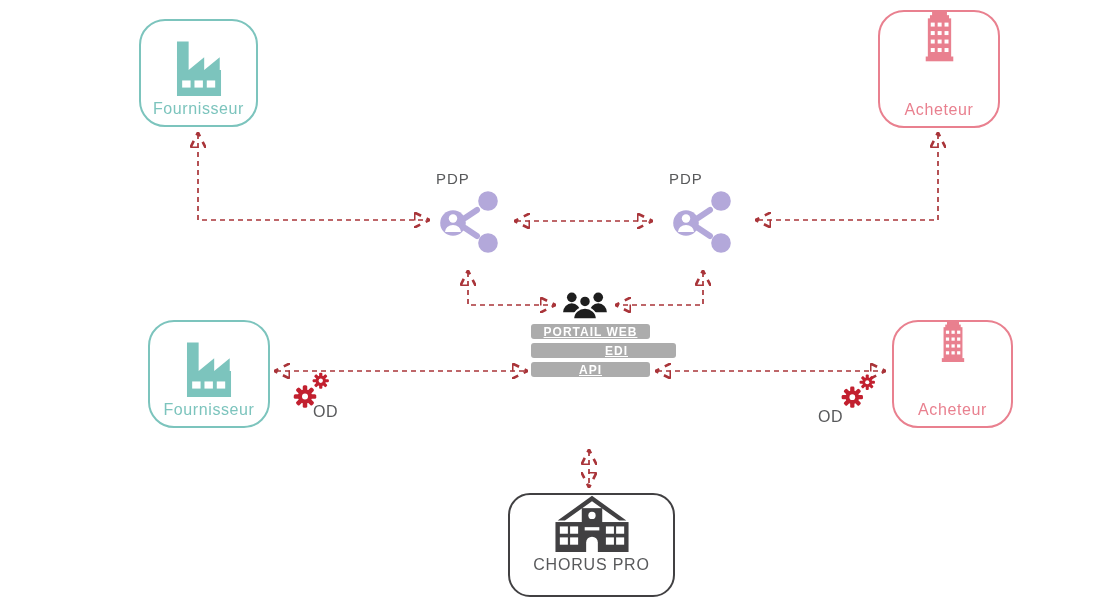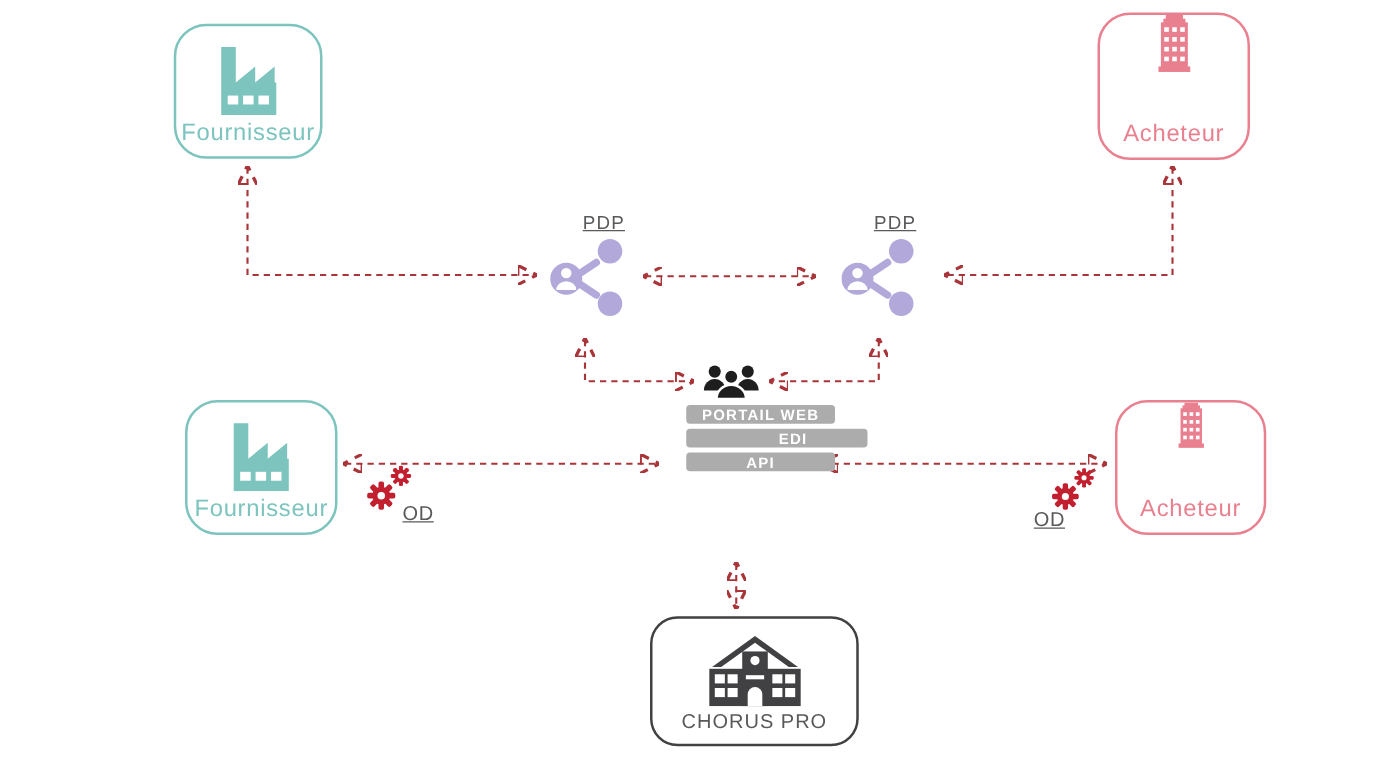--- a/index.html
+++ b/index.html
@@ -14,33 +14,33 @@
   #connectors path{fill:none;stroke:var(--red);stroke-width:1.7;stroke-dasharray:5 4;}
   
   .node-box{
     position:absolute;box-sizing:border-box;background:#fff;border-radius:26px;
     display:flex;flex-direction:column;align-items:center;justify-content:flex-end;
     padding-bottom:7px;
   }
   .node-box.teal{border:2.5px solid var(--teal);}
   .node-box.pink{border:2.5px solid var(--pink);gap:32px;}
   .node-box.dark{border:2.5px solid var(--chorus-dark);border-radius:22px;}
-  .node-label{font-size:19px;letter-spacing:.6px;margin-top:4px;white-space:nowrap;}
+  .node-label{font-size:16px;letter-spacing:.6px;margin-top:4px;white-space:nowrap;}
   .node-label.teal-t{color:var(--teal);}
   .node-label.pink-t{color:var(--pink);}
   .node-label.dark-t{color:var(--dark);font-size:16px;letter-spacing:.8px;}
   
-  .tag{position:absolute;color:var(--dark);text-align:right;white-space:nowrap;text-decoration:underline;}
+  .tag{position:absolute;color:var(--dark);text-align:left;white-space:nowrap;}
   .tag.pdp{font-size:15px;letter-spacing:1px;width:64px;}
   .tag.od{font-size:16px;letter-spacing:.5px;width:34px;}
   
   .bar{
-    position:absolute;left:549px;width:119px;height:15px;background:var(--bar-gray);
+    position:absolute;left:531px;width:119px;height:15px;background:var(--bar-gray);
     border-radius:3px;color:#fff;font-weight:bold;font-size:12px;letter-spacing:1px;
-    display:flex;align-items:center;justify-content:center;
+    display:flex;align-items:center;justify-content:center;text-decoration:underline;
   }
   .ppf-name{
     position:absolute;left:514px;top:388px;width:150px;text-align:center;
     color:var(--dark);font-size:15px;line-height:17.5px;letter-spacing:.6px;
   }
 </style>
 </head>
 <body>
 
 <div id="canvas">
@@ -216,21 +216,21 @@
         <rect x="-3" y="-15" width="6" height="30" rx="2" transform="rotate(45)"></rect>
         <rect x="-3" y="-15" width="6" height="30" rx="2" transform="rotate(90)"></rect>
         <rect x="-3" y="-15" width="6" height="30" rx="2" transform="rotate(135)"></rect>
         <circle r="9.5"></circle>
           <circle r="4" fill="#fff"></circle>
       </g>
     </g>
   </svg>
   <div class="tag od abs" style="left:818px;top:408px;">OD</div>
 
-  <div class="node-box dark" style="left:520px;top:493px;width:167px;height:104px;padding-bottom:8px;">
+  <div class="node-box dark" style="left:508px;top:493px;width:167px;height:104px;padding-bottom:21px;">
     <svg width="88" height="57" viewBox="0 0 120 78">
       <g fill="var(--chorus-dark)">
         <rect x="10" y="37" width="100" height="41"></rect>
         <rect x="46" y="18" width="28" height="60"></rect>
         <path d="M60,1 L13,35 H23 L60,8.5 L97,35 H107 Z"></path>
       </g>
       <g fill="#fff">
         <circle cx="60" cy="28" r="5"></circle>
         <rect x="50" y="44" width="20" height="4.5"></rect>
         <path d="M52,78 V65 a8,8 0 0 1 16,0 V78 Z"></path>

